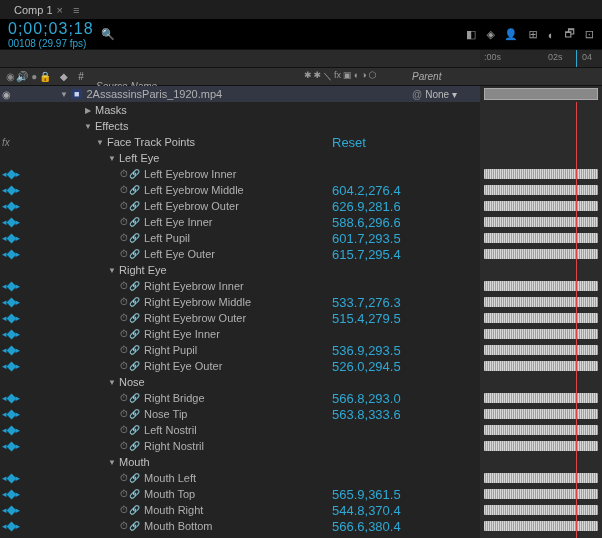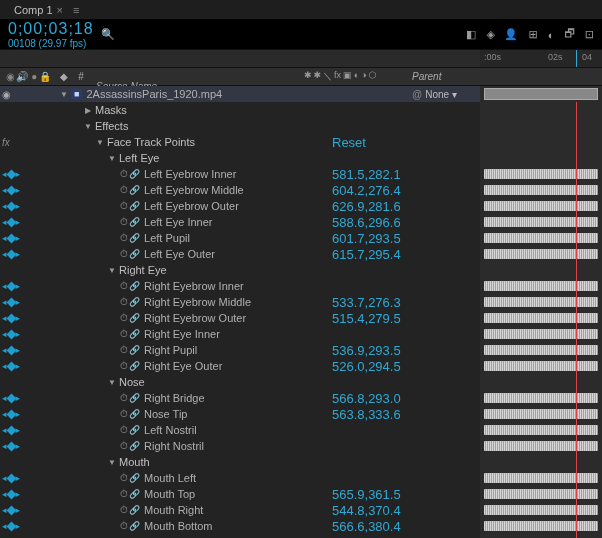--- a/index.html
+++ b/index.html
@@ -213,21 +213,20 @@
             <span class="kf-arrow">◂</span>
             <span class="kf-diamond"></span>
             <span class="kf-arrow">▸</span>
           </div>
           <div class="name-col">
             <span class="indent" style="width:60px"></span>
             <span class="stopwatch">⏱</span>
             <span class="link-icon">🔗</span>
             <span class="prop-name">Left Eyebrow Inner</span>
           </div>
-          <div class="value-col">581.5,282.1</div>
           <div class="parent-col"></div>
         </div>
         <div class="row-right">
           <div class="track-wave"></div>
           <div class="marker-line" style="left:96px"></div>
         </div>
       </div>
       <div class="row">
         <div class="row-left">
           <div class="keyframe-col">

